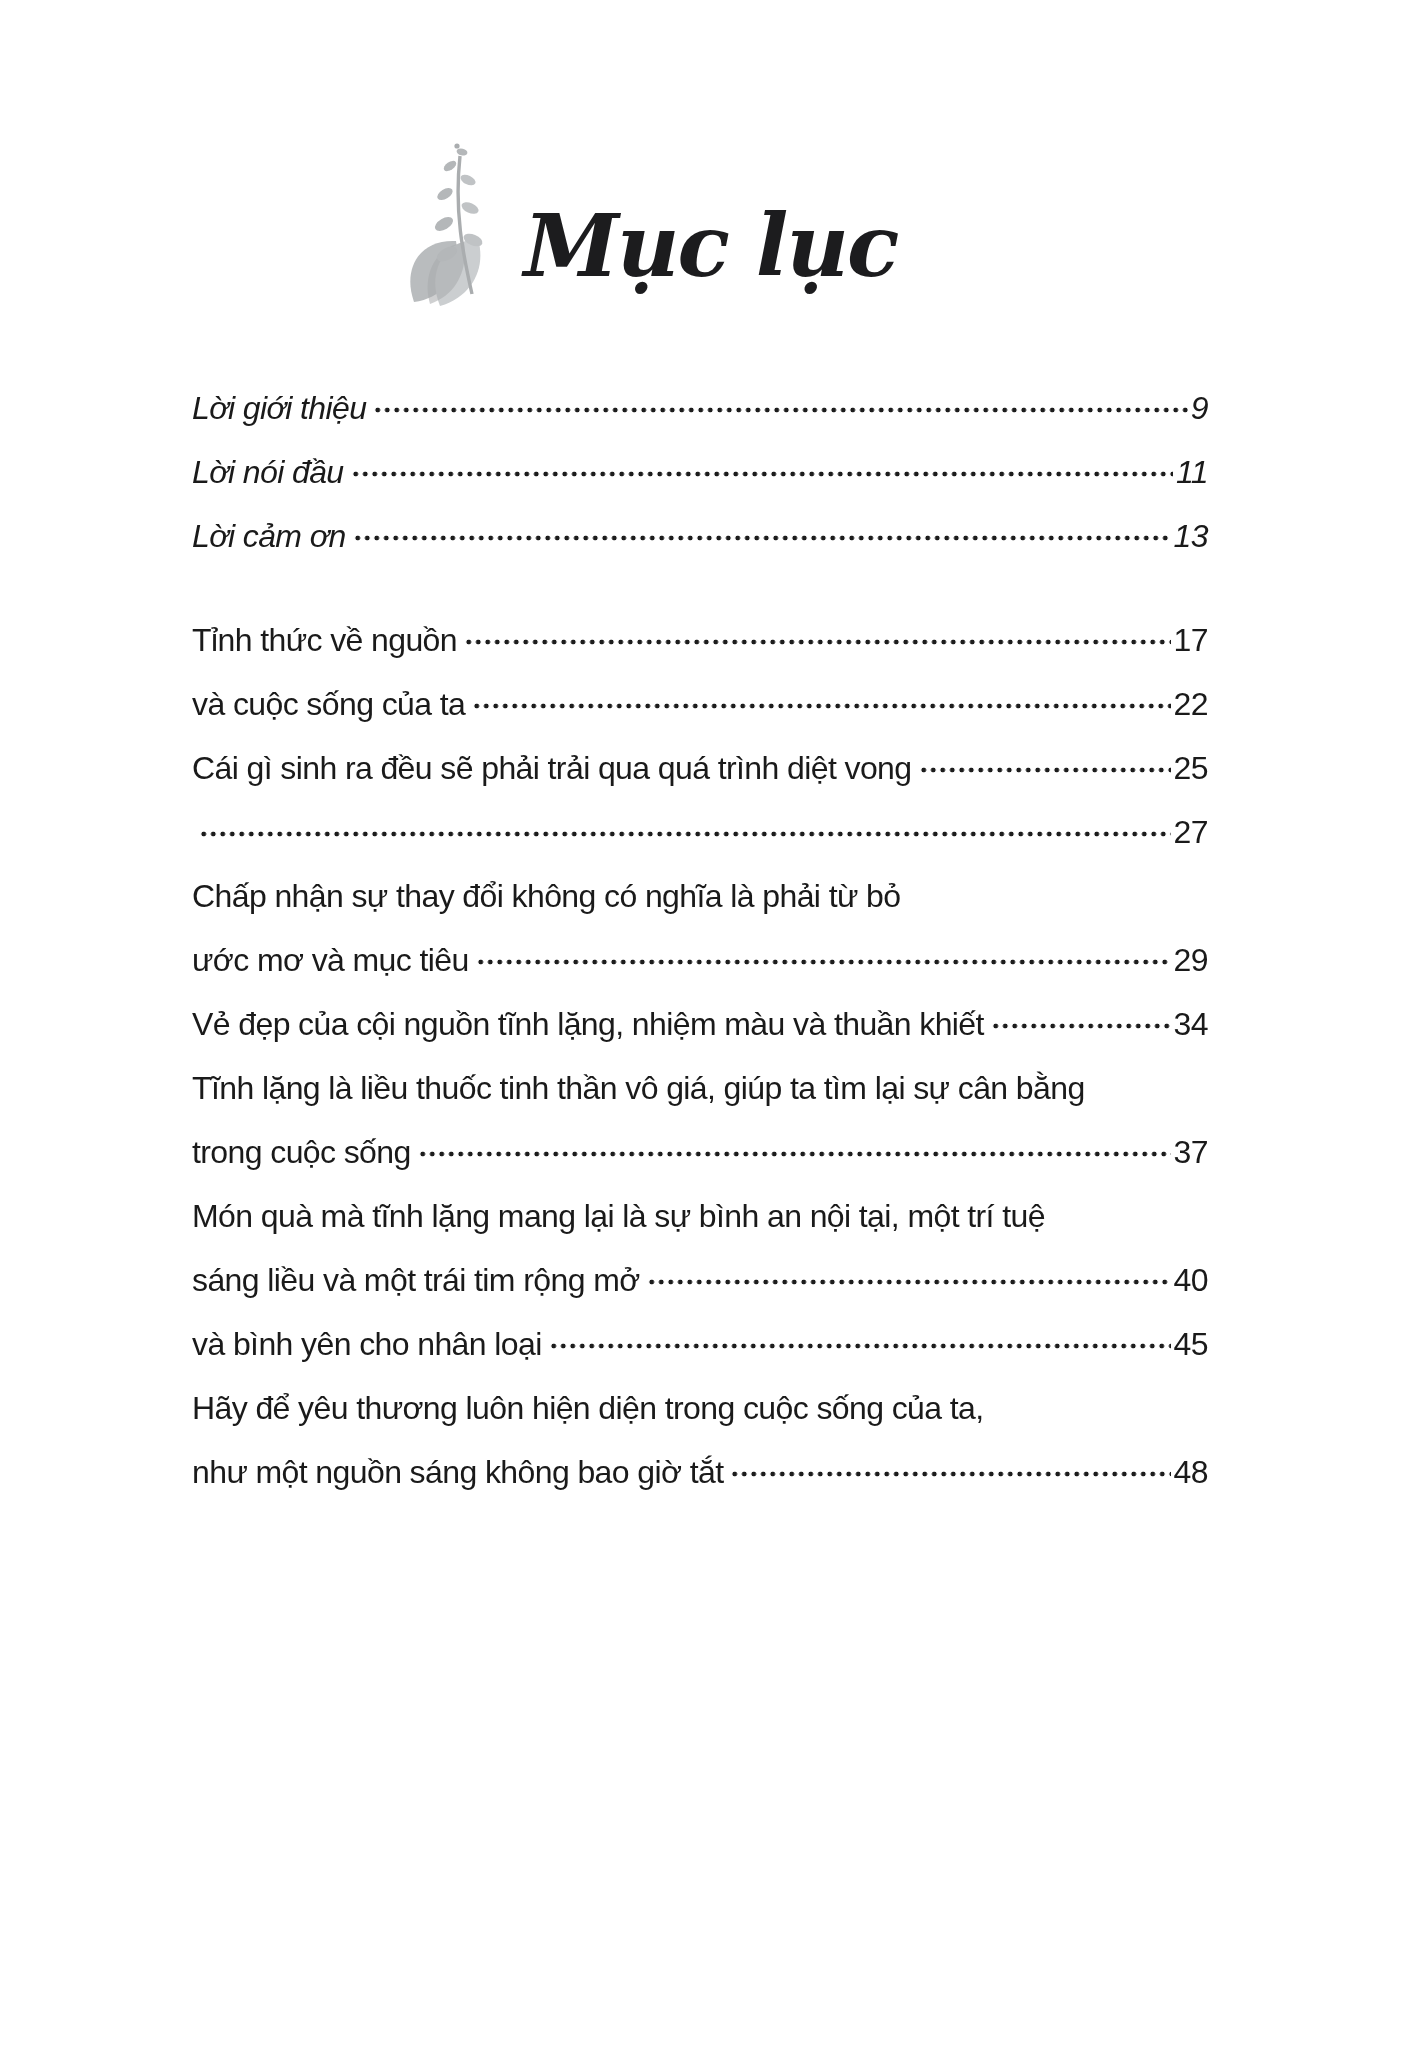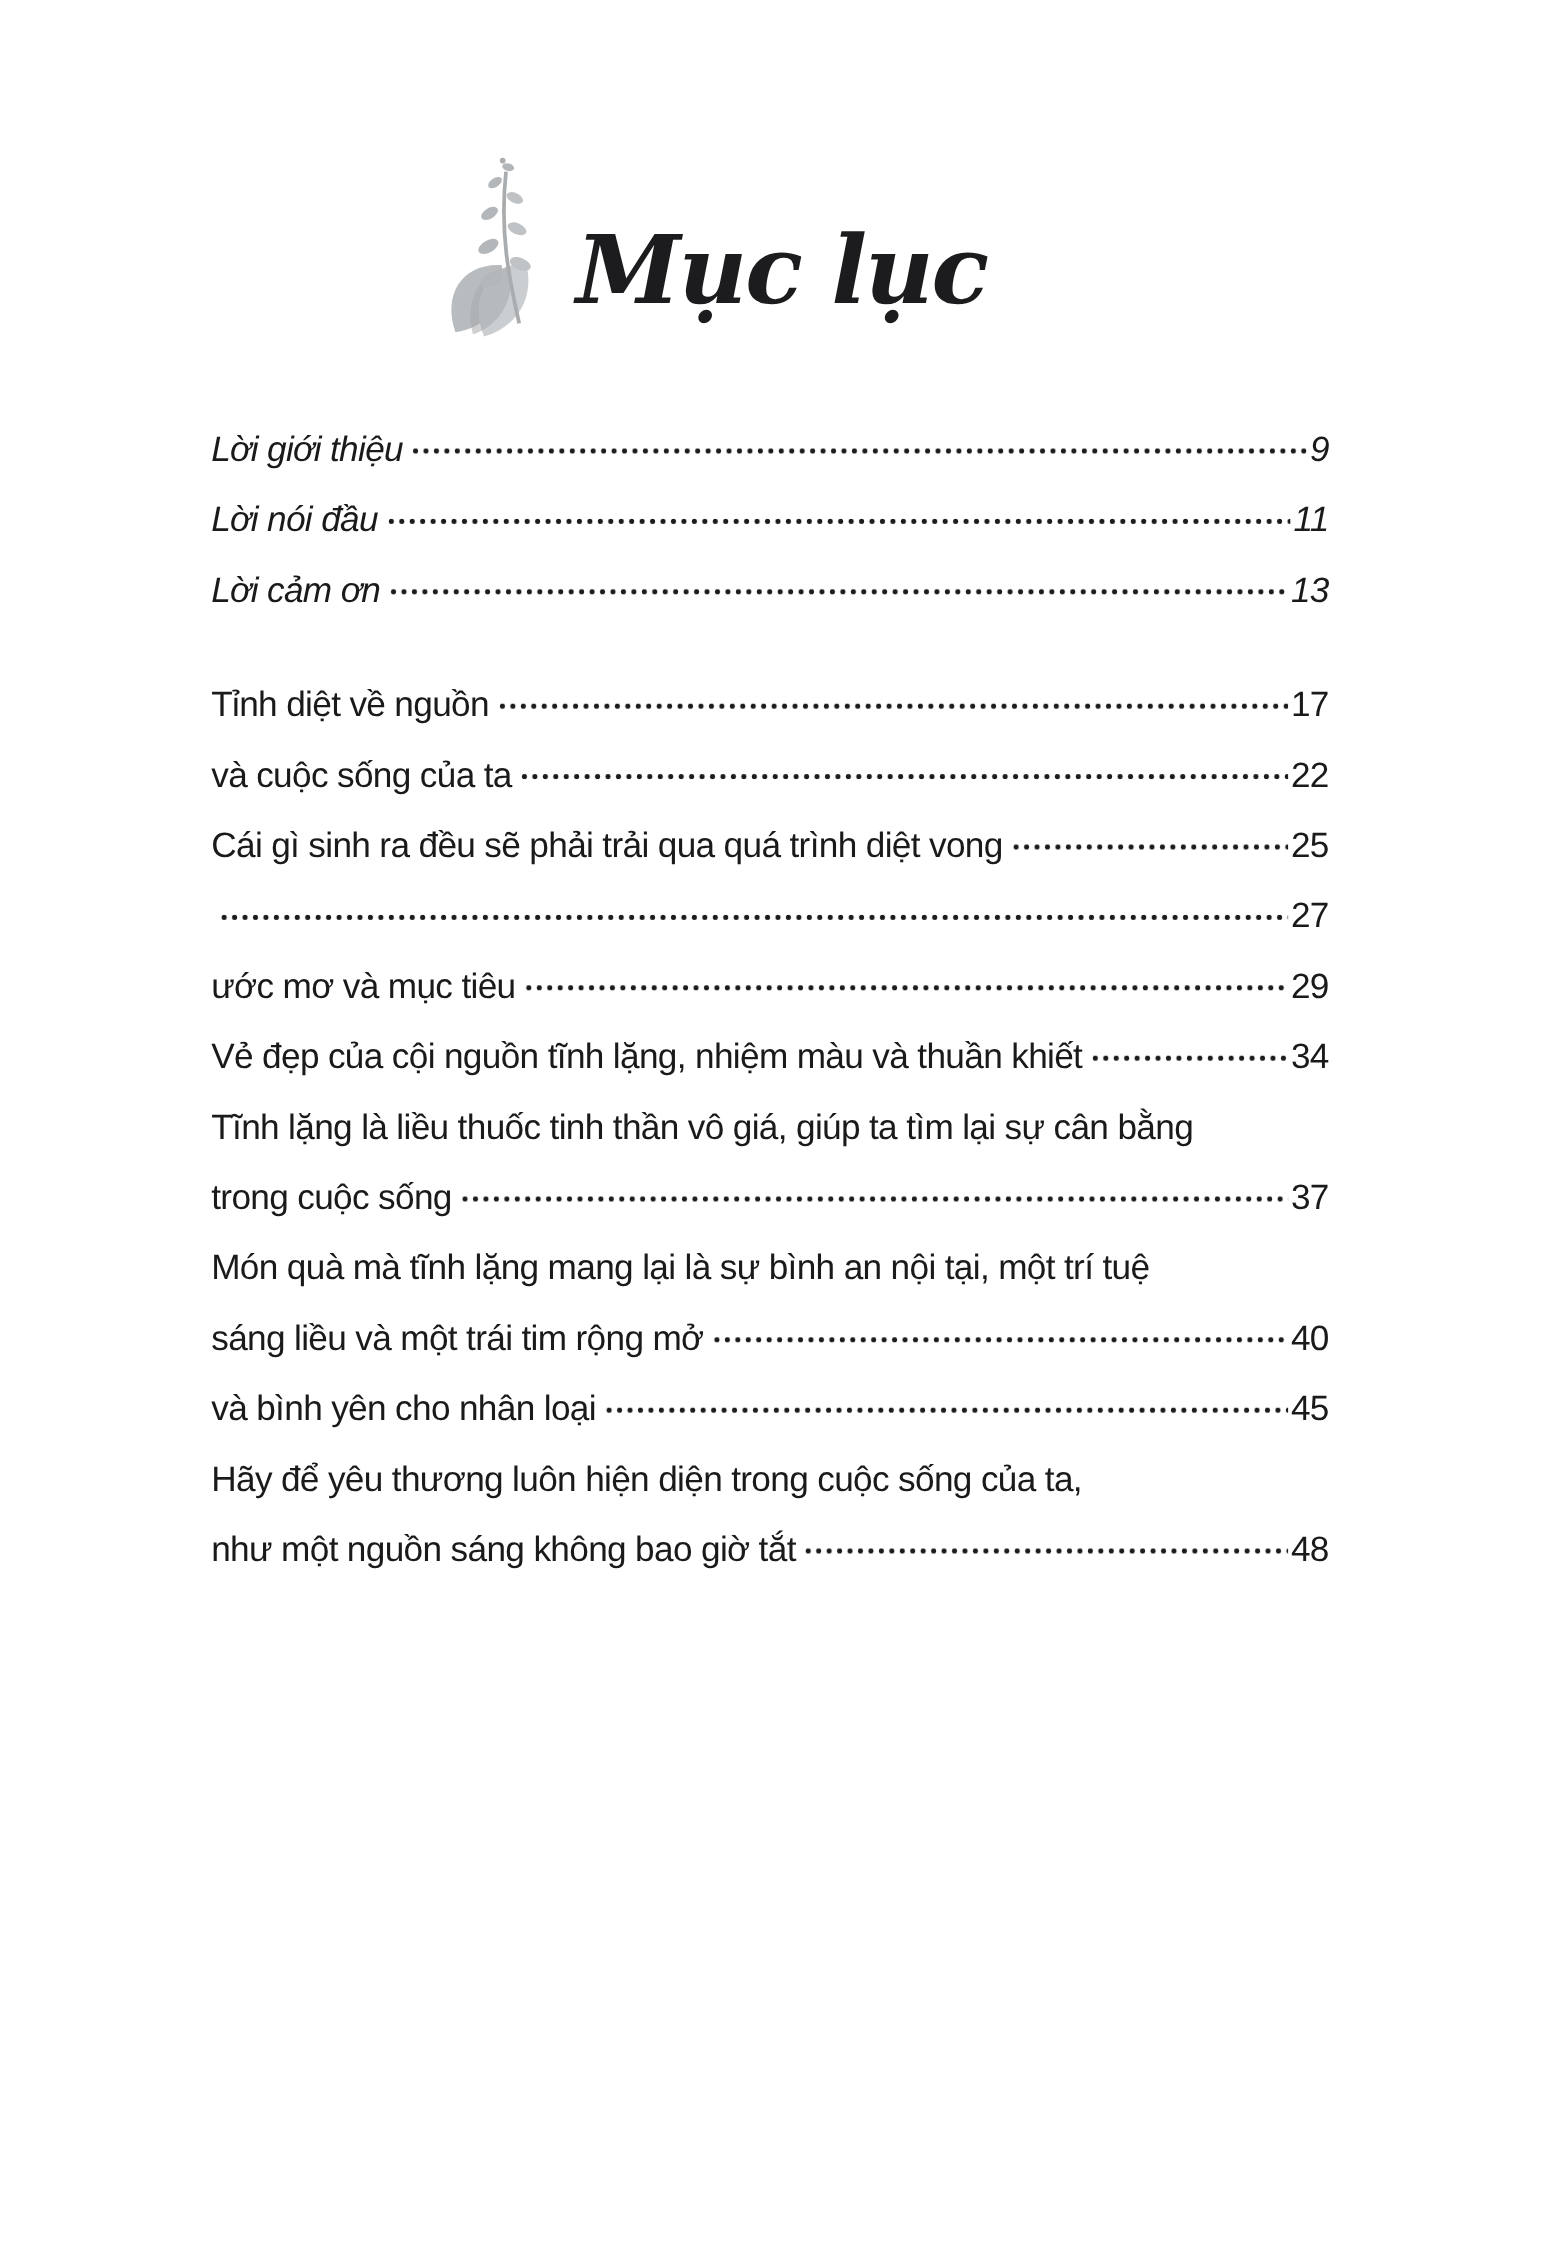--- a/index.html
+++ b/index.html
@@ -87,21 +87,21 @@
           <span class="leader"></span>
           <span class="pg">13</span>
         </div>
       </div>
     </div>
 
     <div class="body-sec">
 
       <div class="entry">
         <div class="line">
-          <span class="txt">Tỉnh diệt về nguồn</span>
+          <span class="txt">Tỉnh thức về nguồn</span>
           <span class="leader"></span>
           <span class="pg">17</span>
         </div>
       </div>
 
       <div class="entry">
         <div class="line">
           <span class="txt">và cuộc sống của ta</span>
           <span class="leader"></span>
           <span class="pg">22</span>
@@ -117,20 +117,23 @@
       </div>
 
       <div class="entry">
         <div class="line">
           <span class="leader"></span>
           <span class="pg">27</span>
         </div>
       </div>
 
       <div class="entry">
+        <div class="line">
+          <span class="txt">Chấp nhận sự thay đổi không có nghĩa là phải từ bỏ</span>
+        </div>
         <div class="line">
           <span class="txt">ước mơ và mục tiêu</span>
           <span class="leader"></span>
           <span class="pg">29</span>
         </div>
       </div>
 
 
       <div class="entry">
         <div class="line">

